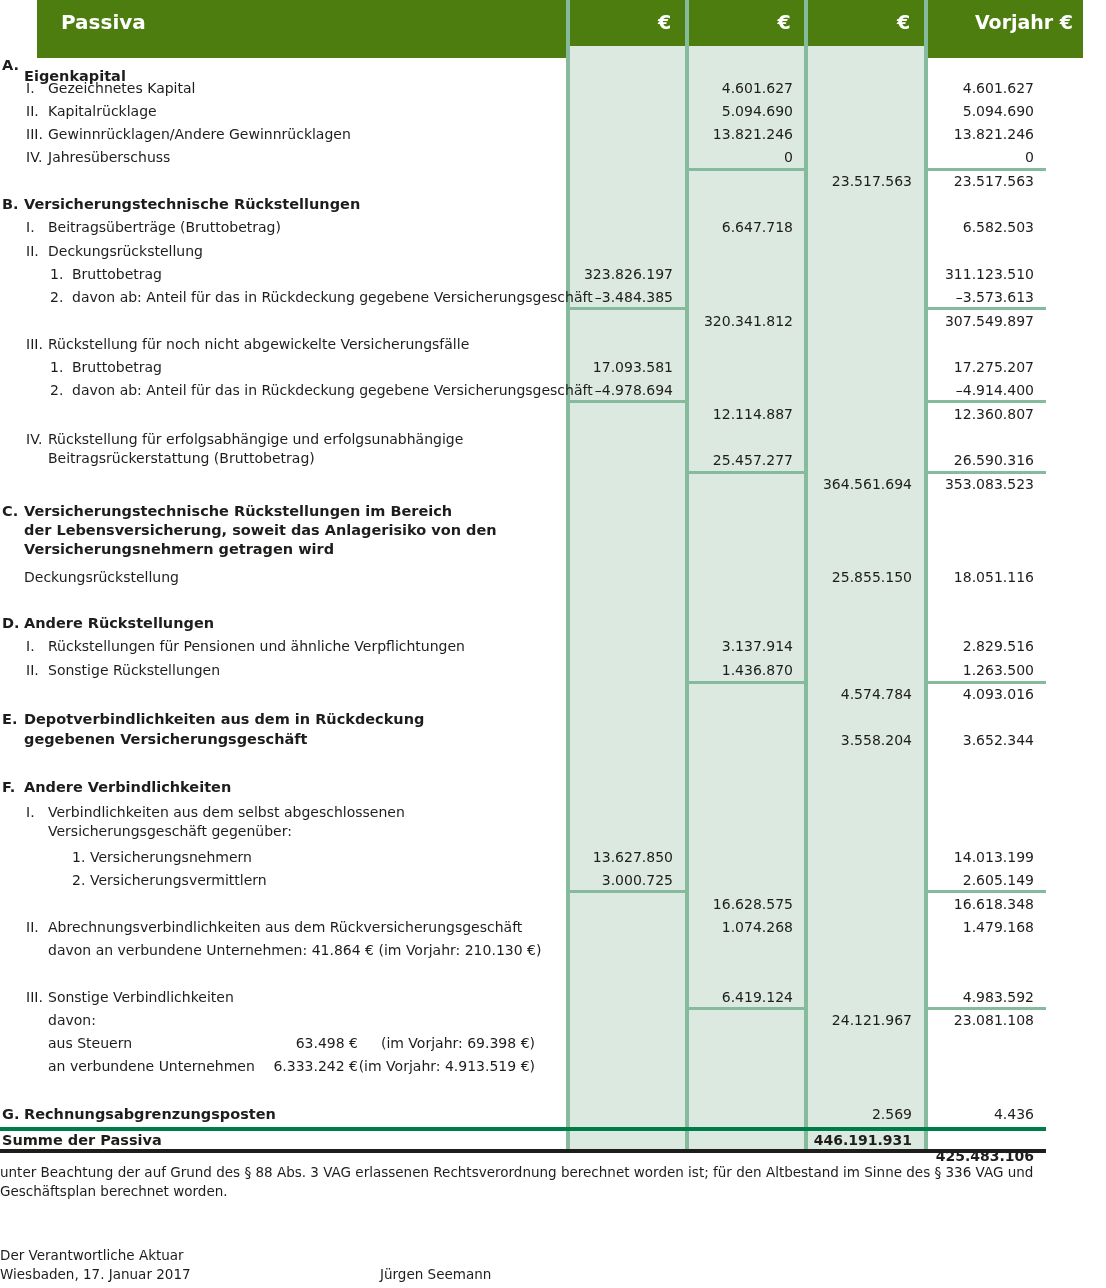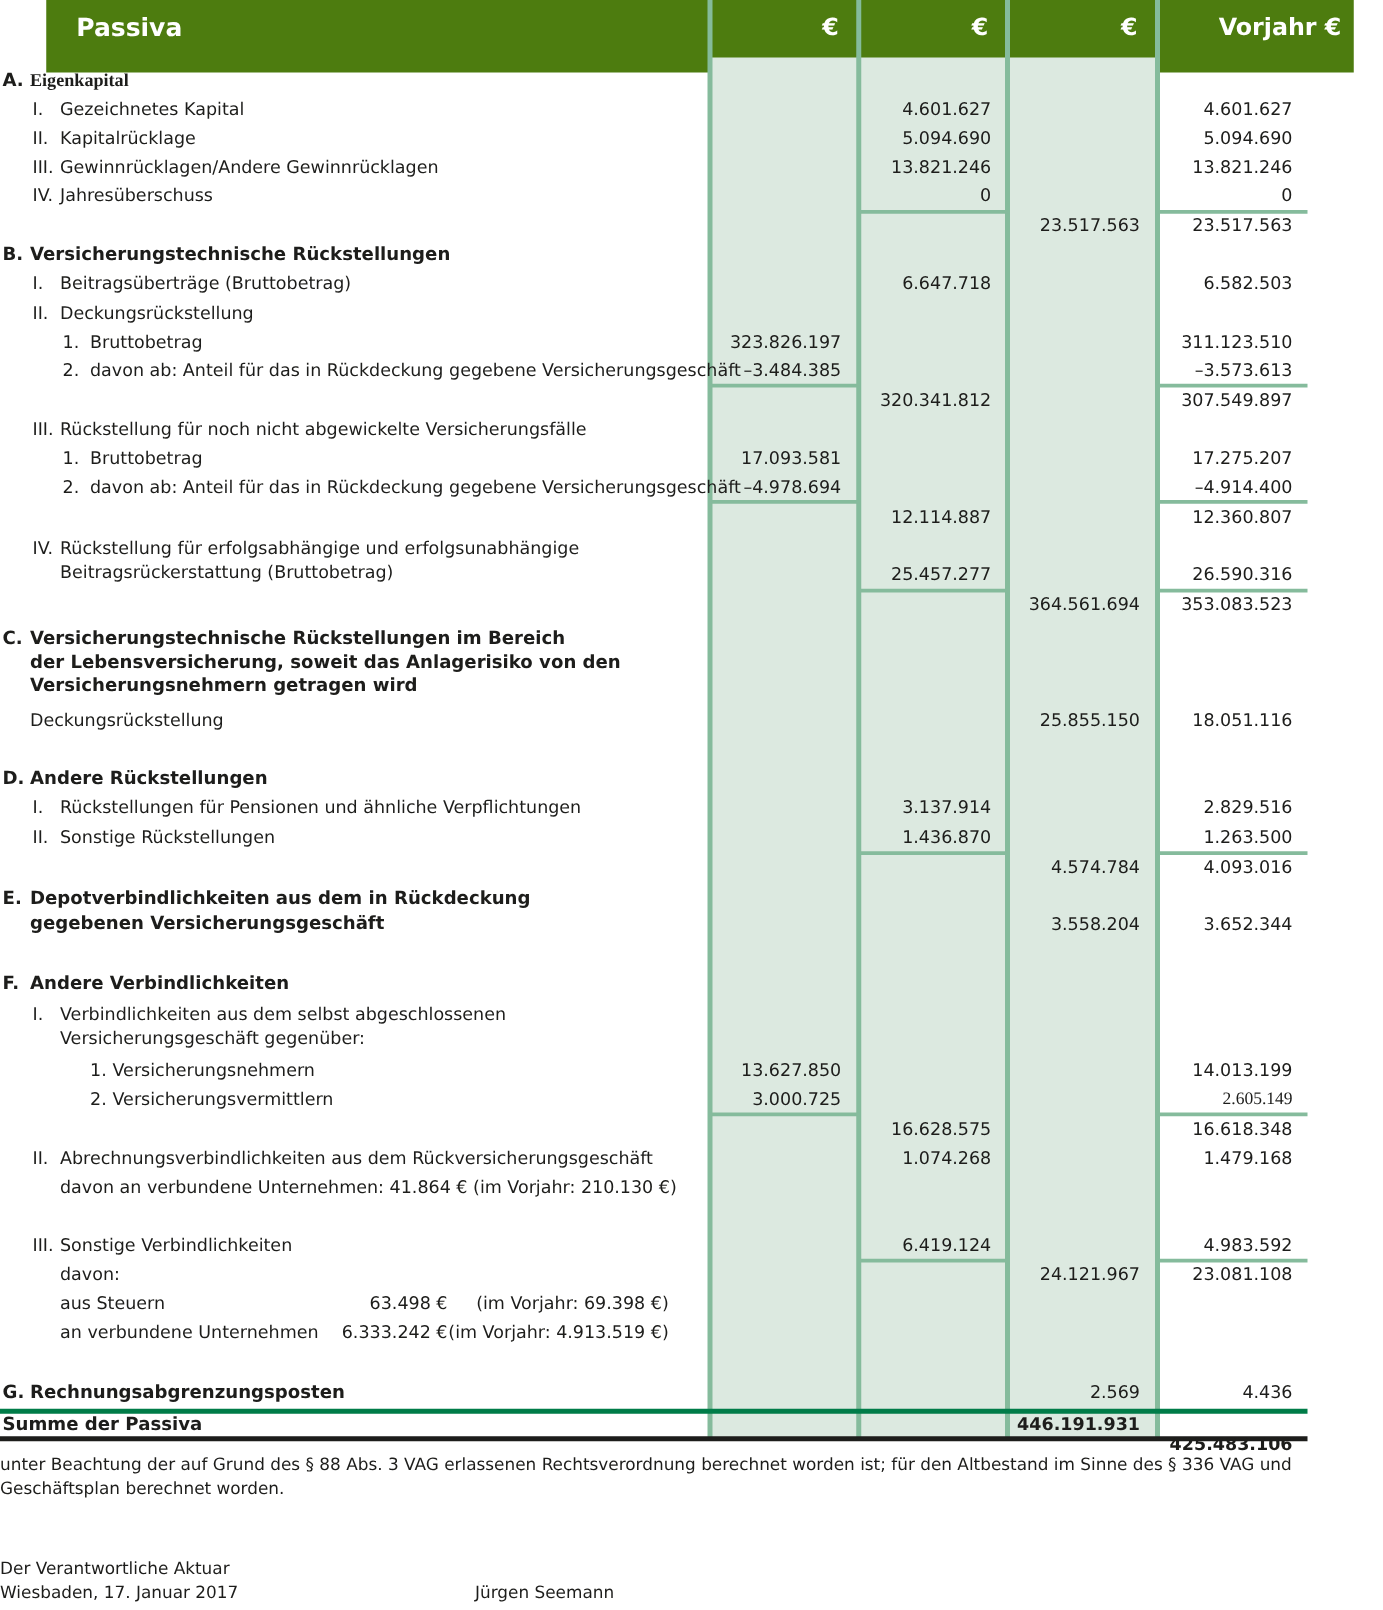--- a/index.html
+++ b/index.html
@@ -52,21 +52,21 @@
 <div class="hline" style="left:927px;top:890px;width:119px;"></div>
 <div class="hline" style="left:688px;top:1007px;width:118px;"></div>
 <div class="hline" style="left:927px;top:1007px;width:119px;"></div>
 
 <div style="position:absolute;left:0;top:1127px;width:1046px;height:4px;background:#007c48;"></div>
 <div style="position:absolute;left:0;top:1149px;width:1046px;height:4px;background:#1d1d1b;"></div>
 
 <div id="rows">
     <div class="row" style="top: 56px;">
       <span class="lbl b" style="left: 2px;">A.</span>
-      <span class="lbl b" style="left: 24px; top: 0px; font-family: Liberation Serif, serif;">Eigenkapital</span>
+      <span class="lbl b" style="left: 24px; top: 11px;">Eigenkapital</span>
     </div>
     <div class="row" style="top: 79px;">
       <span class="lbl" style="left: 26px;">I.</span>
       <span class="lbl" style="left: 48px; top: 0px;">Gezeichnetes Kapital</span>
       <span class="num c2" style="top: 0px;">4.601.627</span>
       <span class="num c4" style="top: 0px;">4.601.627</span>
     </div>
     <div class="row" style="top: 102px;">
       <span class="lbl" style="left: 26px;">II.</span>
       <span class="lbl" style="left: 48px; top: 0px;">Kapitalrücklage</span>
@@ -200,21 +200,21 @@
     <div class="row" style="top: 848px;">
       <span class="lbl" style="left: 72px;">1.</span>
       <span class="lbl" style="left: 90px; top: 0px;">Versicherungsnehmern</span>
       <span class="num c1" style="top: 0px;">13.627.850</span>
       <span class="num c4" style="top: 0px; text-align: center;">14.013.199</span>
     </div>
     <div class="row" style="top: 871px;">
       <span class="lbl" style="left: 72px;">2.</span>
       <span class="lbl" style="left: 90px; top: 0px;">Versicherungsvermittlern</span>
       <span class="num c1" style="top: 0px;">3.000.725</span>
-      <span class="num c4" style="top: 0px; font-family: Liberation Serif, serif;">2.605.149</span>
+      <span class="num c4" style="top: 0px;">2.605.149</span>
     </div>
     <div class="row" style="top: 895px;">
       <span class="num c2" style="top: 0px;">16.628.575</span>
       <span class="num c4" style="top: 0px;">16.618.348</span>
     </div>
     <div class="row" style="top: 918px;">
       <span class="lbl" style="left: 26px;">II.</span>
       <span class="lbl" style="left: 48px; top: 0px;">Abrechnungsverbindlichkeiten aus dem Rückversicherungsgeschäft</span>
       <span class="num c2" style="top: 0px;">1.074.268</span>
       <span class="num c4" style="top: 0px;">1.479.168</span>

